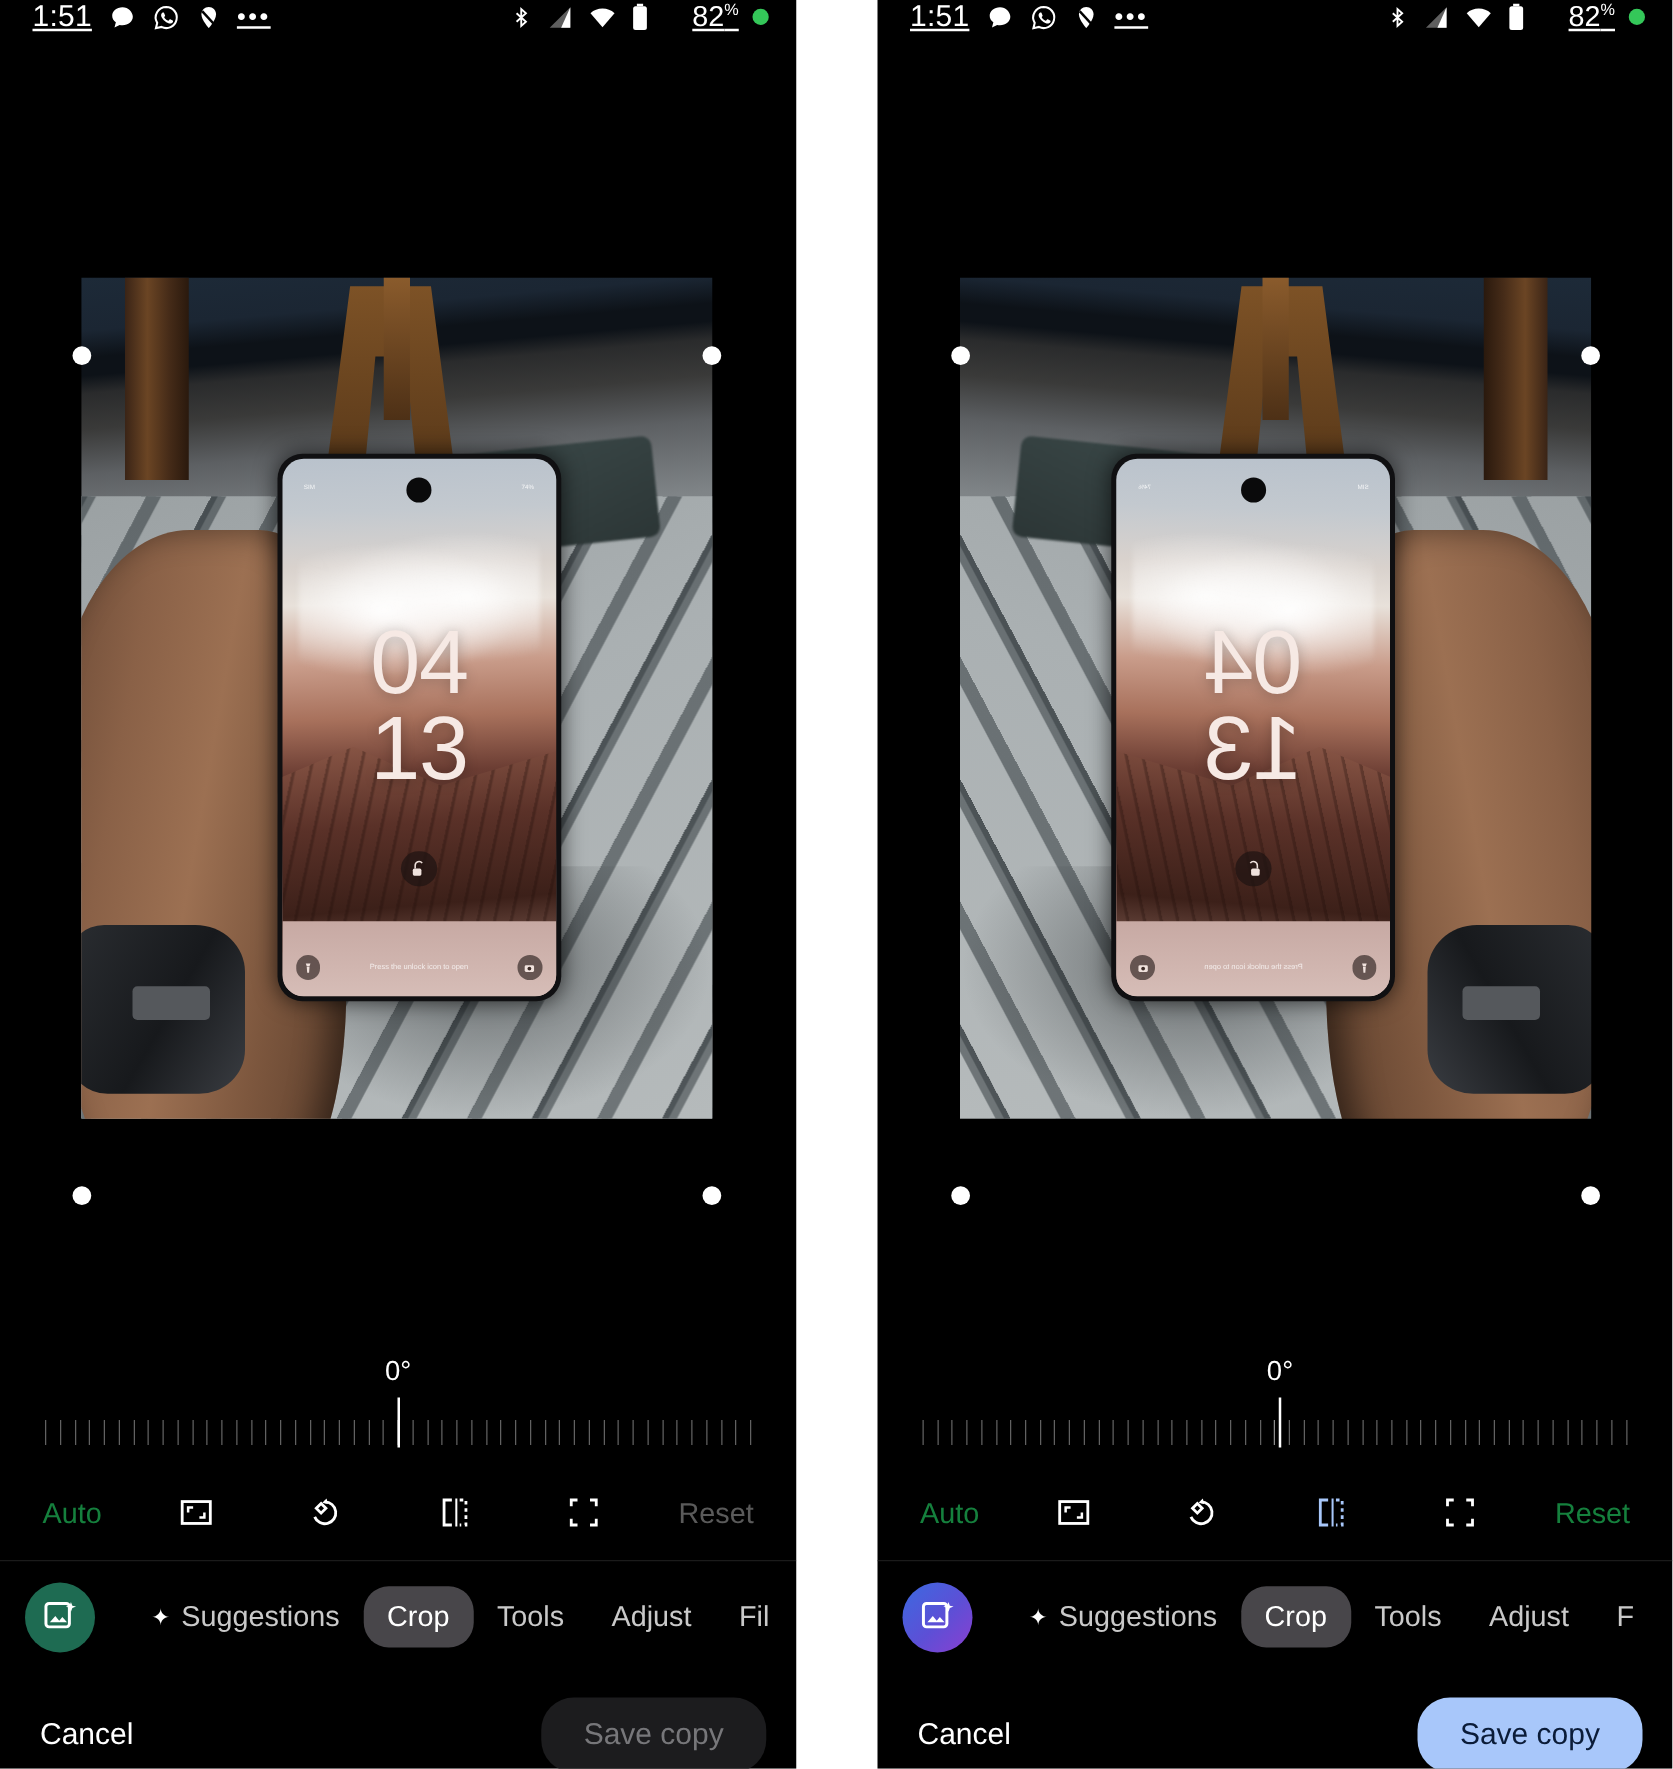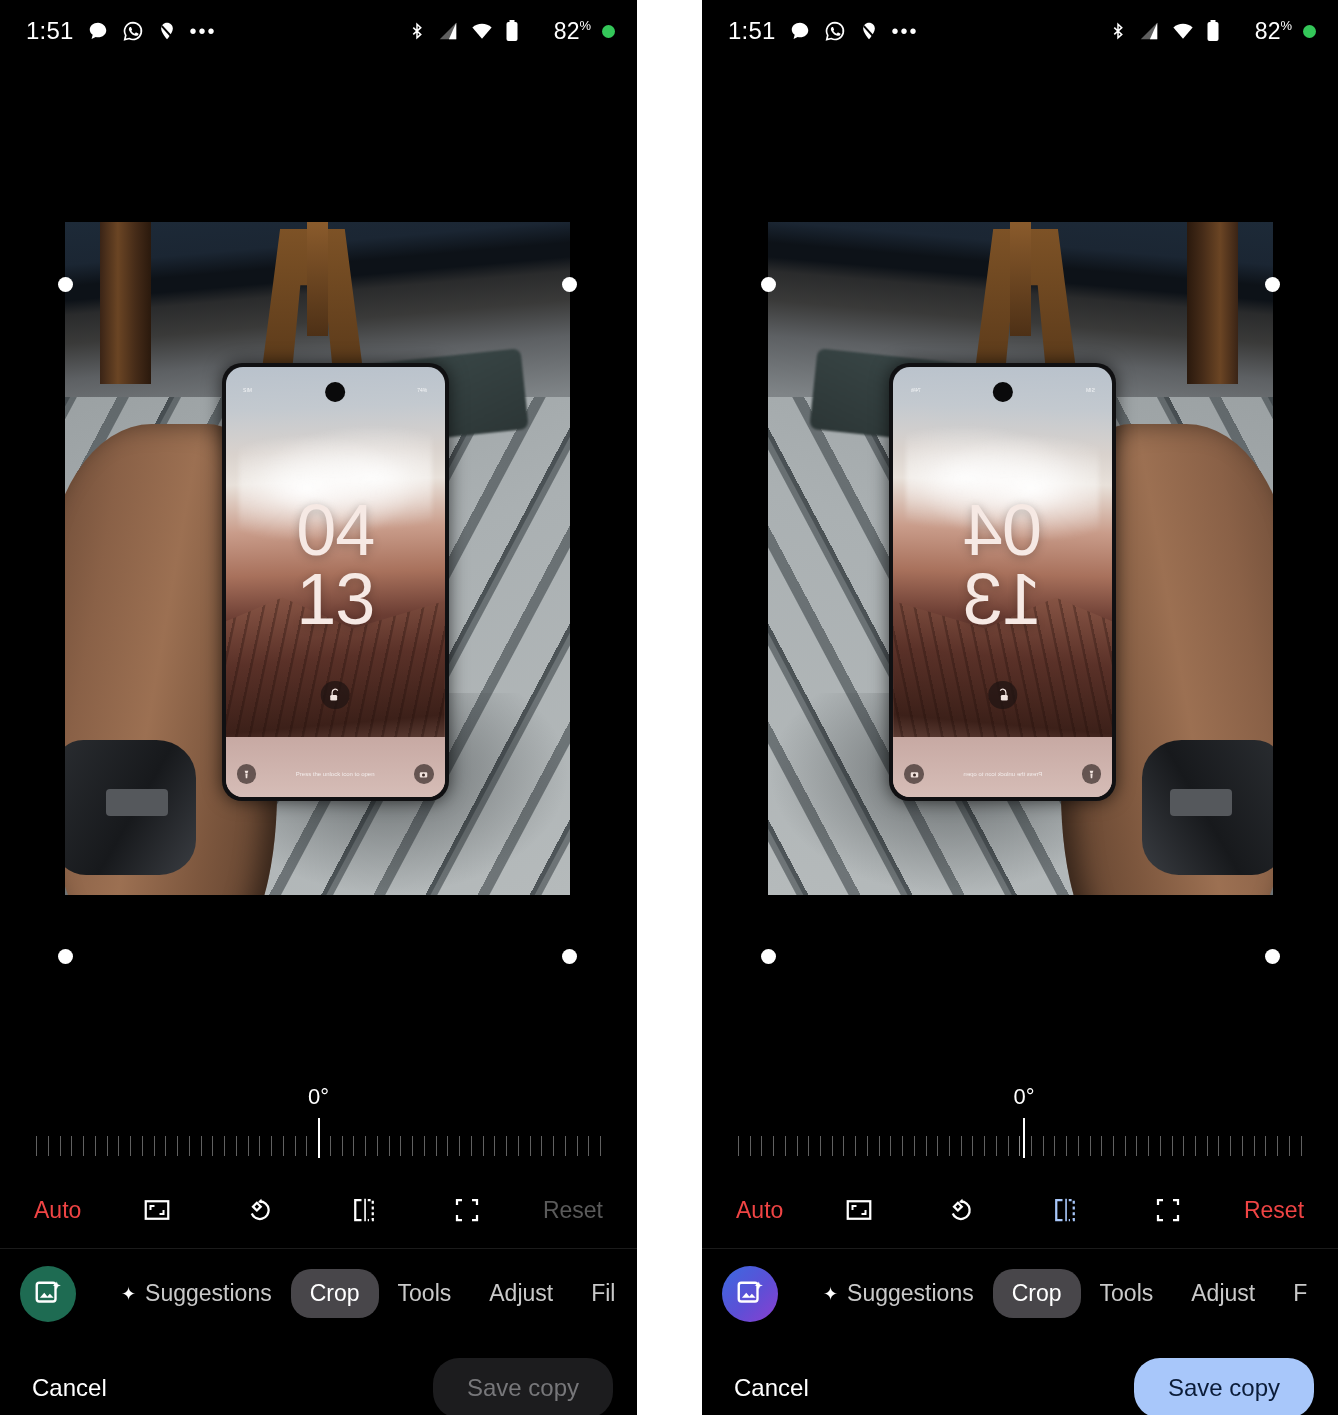--- a/index.html
+++ b/index.html
@@ -14,22 +14,22 @@
   .gap { width:65px; background:#ffffff; flex:0 0 65px; }
 
   .phone {
     width:637px; height:1415px; background:#000000;
     position:relative; flex:0 0 637px; overflow:hidden;
   }
   .phone.right { width:636px; flex:0 0 636px; }
 
   
   .statusbar {
-    height:62px; display:flex; align-items:center;
-    padding:0 22px 0 26px; color:#ffffff;
+    height:62px; display:flex; align-items:flex-start;
+    padding:0 22px 0 26px; color:#ffffff;text-decoration:underline;
   }
   .sb-left { display:flex; align-items:center; gap:13px; }
   .sb-time { font-size:24px; letter-spacing:.2px; }
   .sb-right { margin-left:auto; display:flex; align-items:center; gap:11px; }
   .sb-pct { font-size:23px;margin-left:24px; }
   .sb-pct sup { font-size:13px; }
   .dot-green { width:13px; height:13px; border-radius:50%; background:#34c759; display:inline-block; }
   .ic { display:inline-block; line-height:0; }
 
   
@@ -197,21 +197,21 @@
   }
   .phone.right .needle { left:calc(50% + 4px); }
 
   
   .croprow {
     height:76px; display:flex; align-items:center; color:#ffffff;
     padding:0 34px;
   }
   .croprow > * { flex:0 0 auto; }
   .crop-spacer { flex:1 1 auto; }
-  .txtbtn { font-size:23px; color:#ef4444; }
+  .txtbtn { font-size:23px; color:#15803d; }
   .txtbtn.dim { color:#5a5a5a; }
   .icbtn {
     width:54px; height:48px; display:flex; align-items:center; justify-content:center;
     color:#ffffff;
   }
   .icbtn.active { color:#a8c7fa; }
 
   
   .tabsbar {
     height:90px; border-top:1px solid #1b1b1b;

